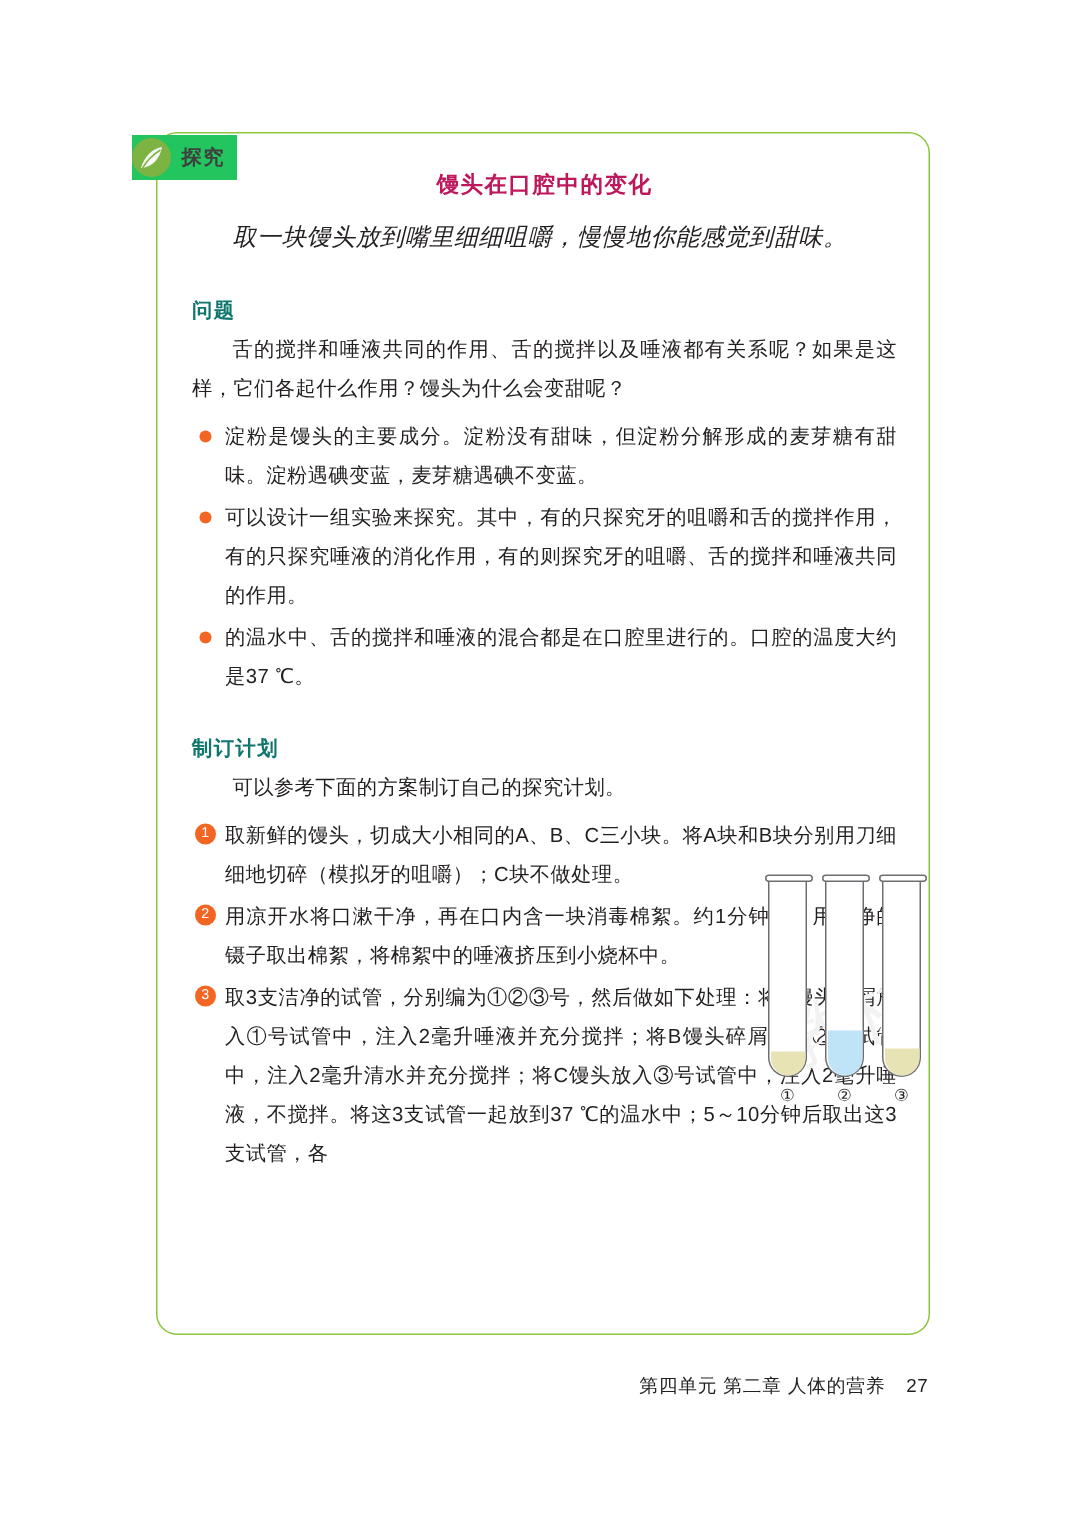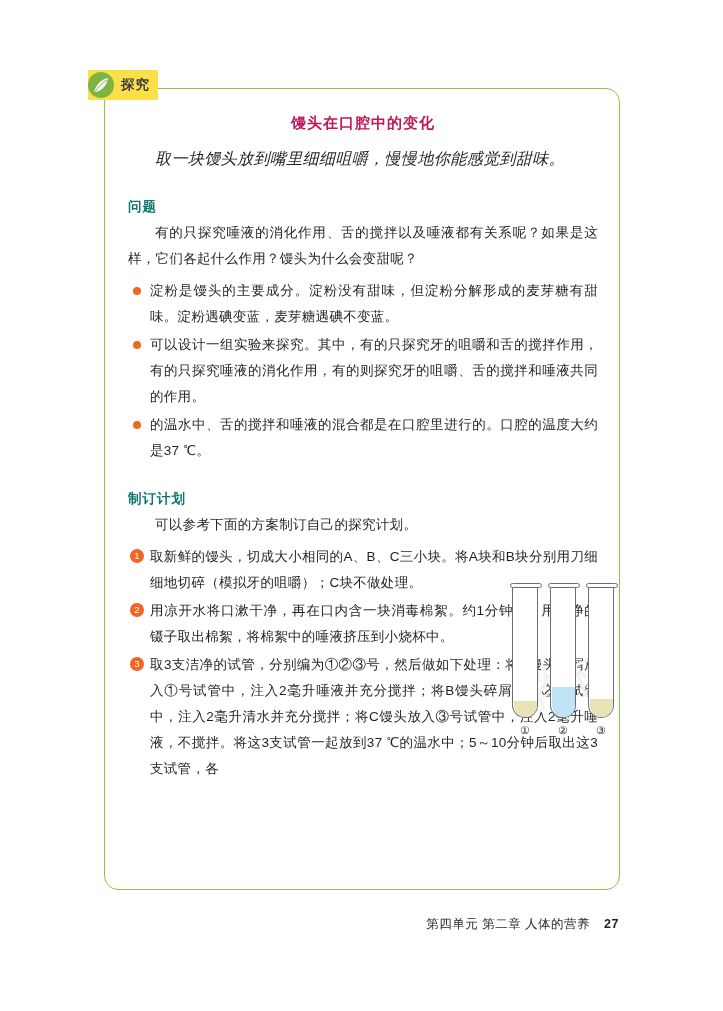--- a/index.html
+++ b/index.html
@@ -28,24 +28,24 @@
     top: 88px;
     width: 516px;
     height: 802px;
     border: 1.5px solid #8cc63f;
     border-radius: 14px;
     box-sizing: border-box;
   }
   .explore-tab {
     position: absolute;
     left: 88px;
-    top: 70px;
+    top: 90px;
     display: flex;
     align-items: center;
-    background: #fde047;
+    background: #22c55e;
     padding: 0 8px 0 0;
     height: 30px;
   }
   .explore-badge {
     width: 26px;
     height: 26px;
     border-radius: 50%;
     background: #7cb342;
     display: inline-block;
     position: relative;
@@ -225,21 +225,21 @@
   
   .footer {
     position: absolute;
     right: 104px;
     bottom: 78px;
     font-size: 12.5px;
     color: #231f20;
     letter-spacing: 0.5px;
   }
   .footer .page-num {
-    font-weight: bold;
+    font-weight: normal;
     margin-left: 10px;
   }
 </style>
 </head>
 <body>
 
 <div class="page">
 
   <div class="explore-box"></div>
 
@@ -253,21 +253,21 @@
     <span class="explore-title">探究</span>
   </div>
 
   <div class="content">
 
     <div class="doc-title">馒头在口腔中的变化</div>
 
     <div class="lead">取一块馒头放到嘴里细细咀嚼，慢慢地你能感觉到甜味。</div>
 
     <div class="sec-head">问题</div>
-    <div class="para justify">有的只探究唾液的消化作用、舌的搅拌以及唾液都有关系呢？如果是这样，它们各起什么作用？馒头为什么会变甜呢？</div>
+    <div class="para justify">舌的搅拌和唾液共同的作用、舌的搅拌以及唾液都有关系呢？如果是这样，它们各起什么作用？馒头为什么会变甜呢？</div>
 
     <ul class="bullets">
       <li>淀粉是馒头的主要成分。淀粉没有甜味，但淀粉分解形成的麦芽糖有甜味。淀粉遇碘变蓝，麦芽糖遇碘不变蓝。</li>
       <li>可以设计一组实验来探究。其中，有的只探究牙的咀嚼和舌的搅拌作用，有的只探究唾液的消化作用，有的则探究牙的咀嚼、舌的搅拌和唾液共同的作用。</li>
       <li>的温水中、舌的搅拌和唾液的混合都是在口腔里进行的。口腔的温度大约是37 ℃。</li>
     </ul>
 
     <div class="sec-head">制订计划</div>
     <div class="para">可以参考下面的方案制订自己的探究计划。</div>
     <ol class="numbers">

